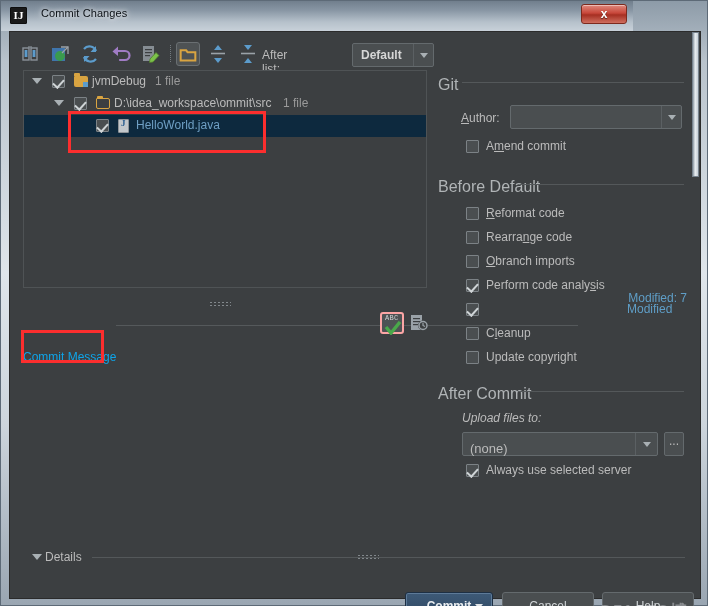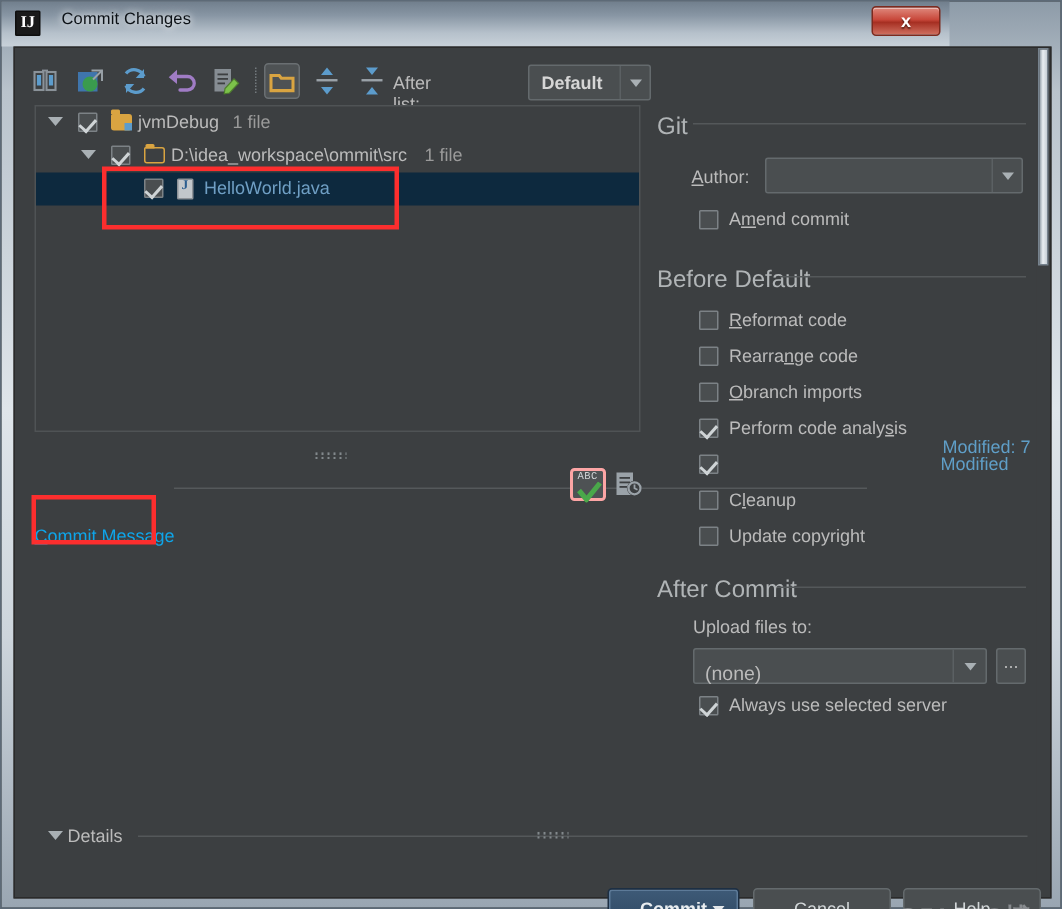--- a/index.html
+++ b/index.html
@@ -461,21 +461,21 @@
 
     <div class="cbox" style="left:456px; top:295px;"></div>
     <div class="cb-text" style="left:476px; top:294px;"><span>C</span><span class="ul">l</span><span>eanup</span></div>
 
     <div class="cbox" style="left:456px; top:319px;"></div>
     <div class="cb-text" style="left:476px; top:318px;">Update copyright</div>
 
     <div class="grp-label" style="left:428px; top:353px;">After Commit</div>
     <div class="grp-rule" style="left:508px; top:359px; width:166px;"></div>
 
-    <div class="frow-label" style="left:452px; top:379px;">Upload files to:</div>
+    <div class="frow-label" style="left:452px; top:379px;font-style:italic;">Upload files to:</div>
 
     <div id="upload-combo">
       <div id="upload-value">(none)</div>
       <div id="upload-arrow">
           <div class="caret-down"></div>
         </div>
     </div>
     <div id="upload-ellipsis">...</div>
 
     <div class="cbox on" style="left:456px; top:432px;"></div>

